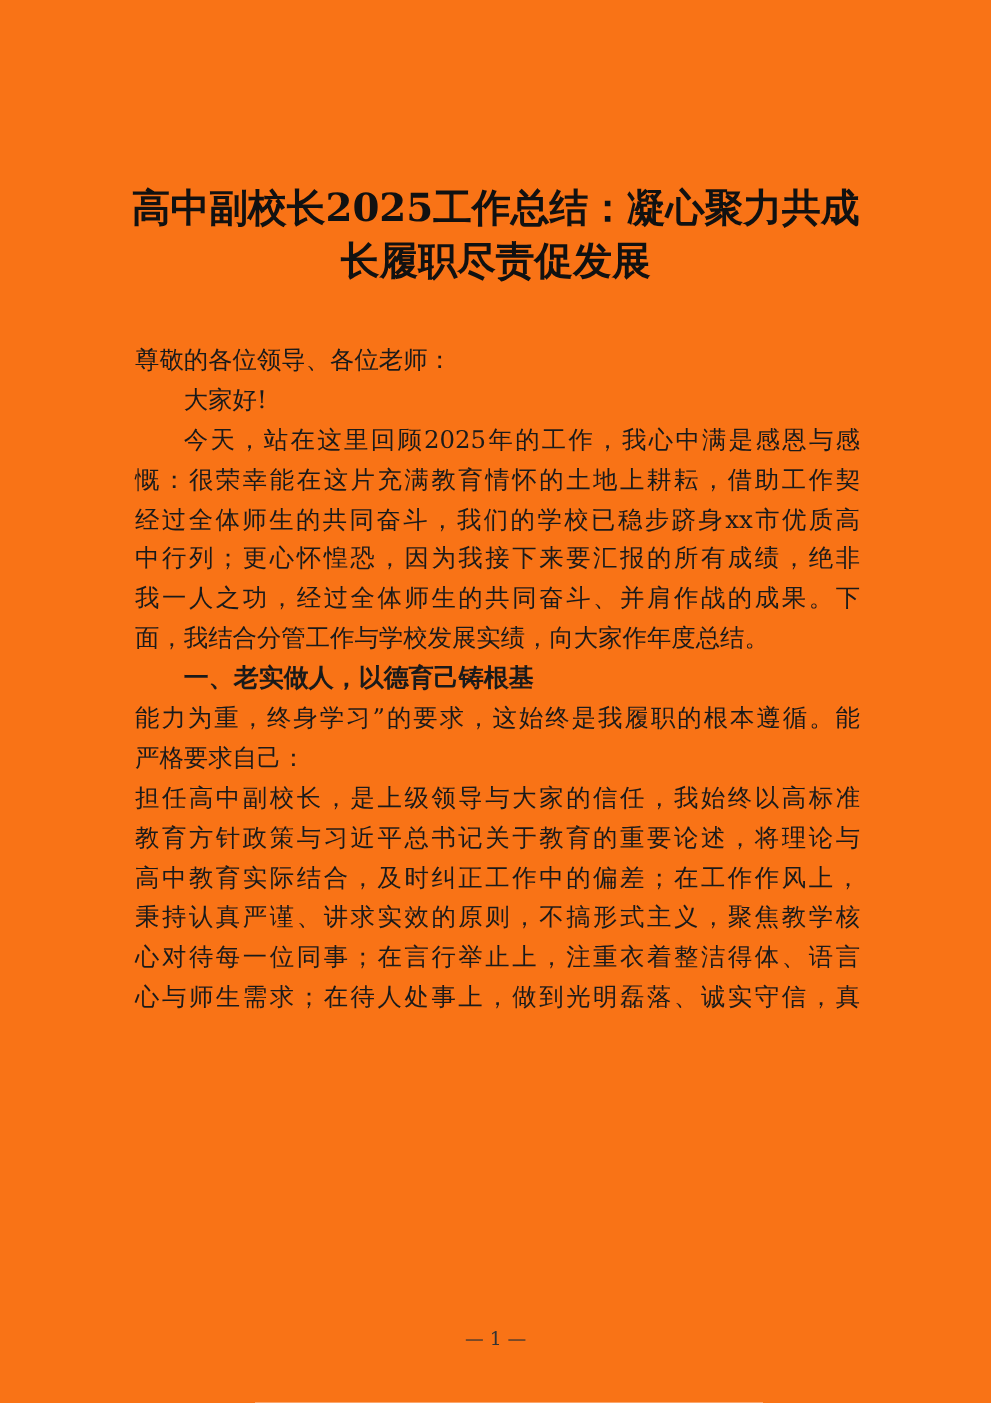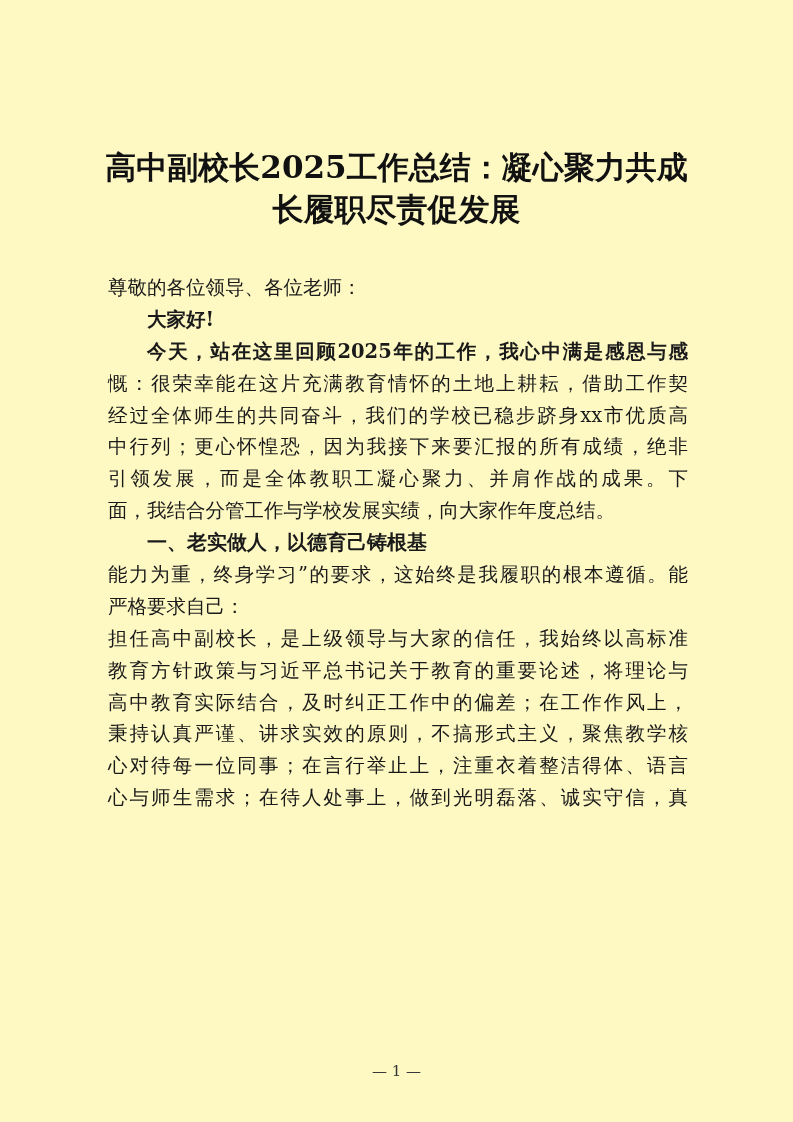--- a/index.html
+++ b/index.html
@@ -13,21 +13,21 @@
       position: relative;
       overflow: hidden;
       font-family: "DejaVu Serif", "Liberation Serif", serif;
       color: #1a1a1a;
     }
     .page {
       position: absolute;
       left: 0; top: 0;
       width: 793px;
       height: 1122px;
-      background: #fef9c3;
+      background: #f97316;
     }
     .title {
       position: absolute;
       left: 100px;
       width: 593px;
       top: 146px;
       text-align: center;
       font-family: "DejaVu Serif", "Liberation Serif", serif;
       font-weight: bold;
       font-size: 31px;
@@ -54,21 +54,20 @@
       text-align: justify;
       text-align-last: justify;
       height: 31.9px;
     }
     .line.last {
       text-align: right;
       text-align-last: left;
     }
     .line.indent {
       padding-left: 39px;
-      font-weight: bold;
     }
     .line.heading {
       font-family: "DejaVu Sans", "Liberation Sans", sans-serif;
       font-weight: bold;
       font-size: 20px;
     }
     .footer {
       position: absolute;
       left: 0;
       width: 793px;
@@ -90,21 +89,21 @@
 
   <div class="body-text">
     <span class="line last">尊敬的各位领导、各位老师：</span>
     <span class="line last indent">大家好!</span>
 
     <div>
       <span class="line indent">今天，站在这里回顾2025年的工作，我心中满是感恩与感</span>
       <span class="line">慨：很荣幸能在这片充满教育情怀的土地上耕耘，借助工作契</span>
       <span class="line">经过全体师生的共同奋斗，我们的学校已稳步跻身xx市优质高</span>
       <span class="line">中行列；更心怀惶恐，因为我接下来要汇报的所有成绩，绝非</span>
-      <span class="line">引领发展，而是全体教职工凝心聚力、并肩作战的成果。下</span>
+      <span class="line">我一人之功，经过全体师生的共同奋斗、并肩作战的成果。下</span>
       <span class="line last">面，我结合分管工作与学校发展实绩，向大家作年度总结。</span>
     </div>
 
     <span class="line last indent heading">一、老实做人，以德育己铸根基</span>
 
     <div>
       <span class="line">能力为重，终身学习”的要求，这始终是我履职的根本遵循。能</span>
       <span class="line last">严格要求自己：</span>
       <span class="line">担任高中副校长，是上级领导与大家的信任，我始终以高标准</span>
     </div>

